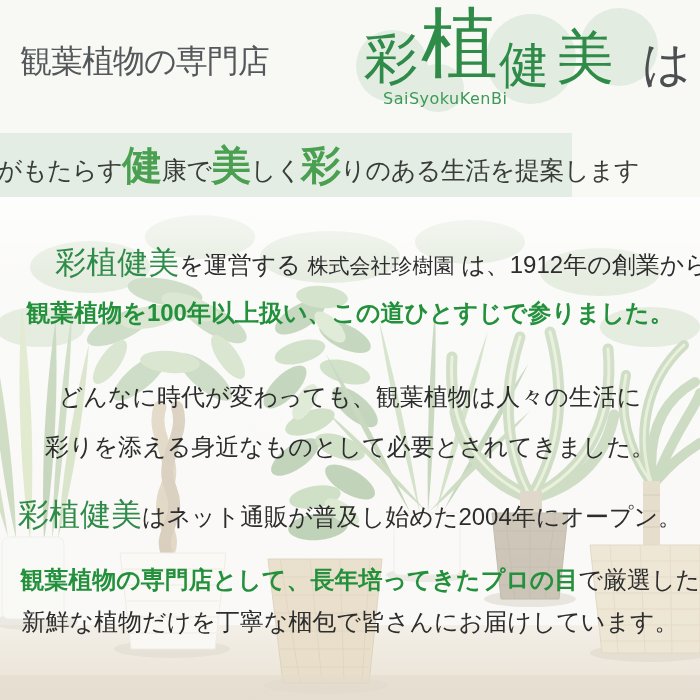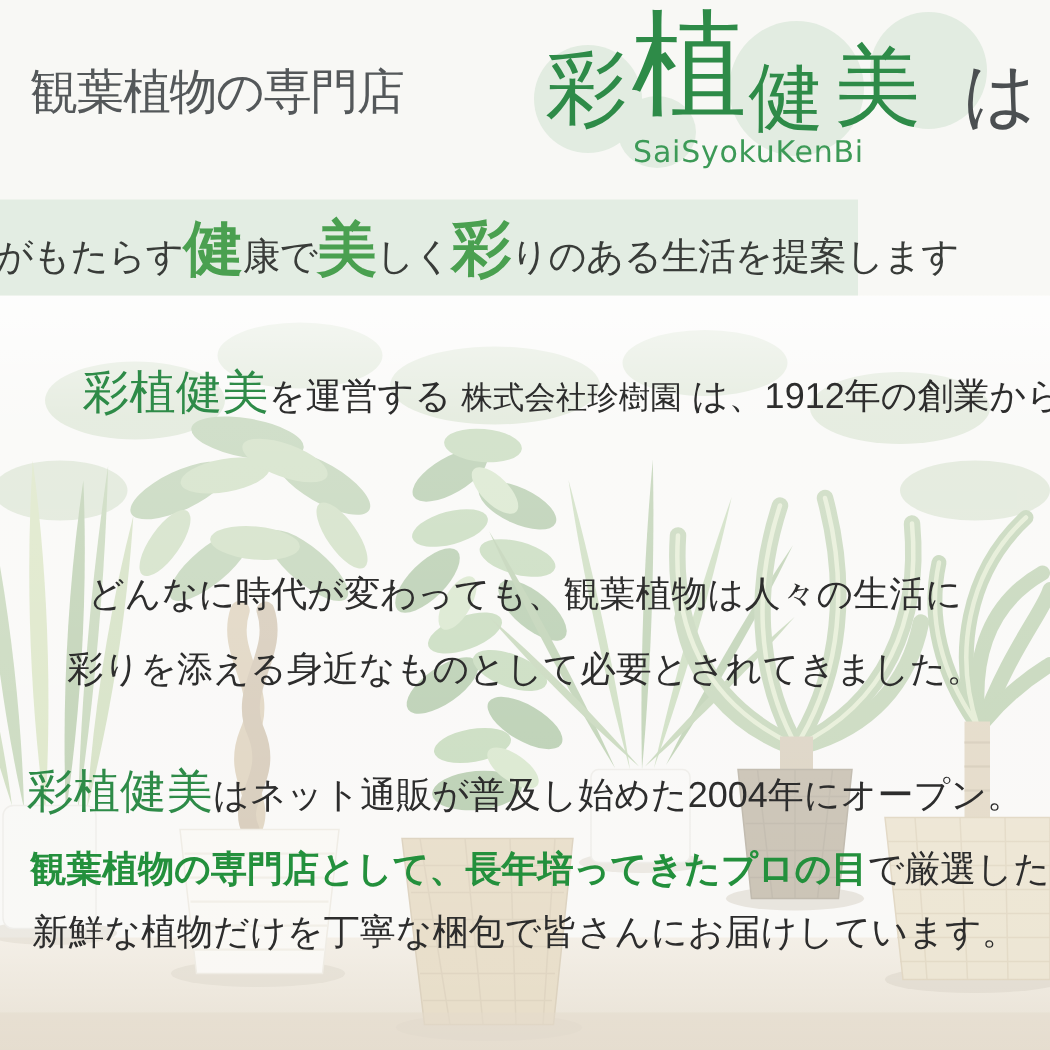--- a/index.html
+++ b/index.html
@@ -20,23 +20,23 @@
   .lc3{left:580px;top:8px;width:78px;height:78px;}
   .lc4{left:412px;top:64px;width:52px;height:48px;}
   .k{position:absolute;font-family:"DejaVu Serif","Liberation Serif",serif;color:#2e8b48;line-height:1;}
   .k1{left:364px;top:32px;font-size:54px;}
   .k2{left:421px;top:5px;font-size:77px;}
   .k3{left:499px;top:40px;font-size:50px;}
   .k4{left:556px;top:28px;font-size:58px;}
   .suffix{position:absolute;left:642px;top:40px;font-size:48px;color:#4b4f51;line-height:1;}
   .romaji{
     position:absolute;left:383px;top:89px;width:232px;
-    display:flex;justify-content:center;
+    display:flex;justify-content:flex-start;
     font-family:"DejaVu Sans","Liberation Sans",sans-serif;
-    font-size:20px;color:#3d9a57;letter-spacing:.5px;font-weight:500;
+    font-size:16px;color:#3d9a57;letter-spacing:.5px;font-weight:500;
   }
   
   .banner{
     position:absolute;top:133px;left:0;width:572px;height:64px;z-index:5;
     background:#e3ede3;display:flex;align-items:center;justify-content:center;
   }
   .banner-line{white-space:nowrap;letter-spacing:-0.5px;}
   .bn-big{font-size:40px;color:#4aa050;font-weight:600;}
   .bn-sm{font-size:25px;color:#393c39;font-weight:500;}
   
@@ -52,21 +52,21 @@
   }
   
   .bl{
     position:absolute;left:0;width:700px;text-align:center;white-space:nowrap;
     color:#2d2d2d;font-size:24px;font-weight:500;line-height:1.15;z-index:4;
   }
   .l1{top:245px;padding-left:32px;}
   .l2{top:299px;}
   .l3{top:383px;}
   .l4{top:433px;}
-  .l5{top:511px;}
+  .l5{top:497px;}
   .l6{top:566px;text-align:right;}
   .l7{top:608px;}
   .brand{font-family:"DejaVu Serif","Liberation Serif",serif;color:#2e8b48;font-size:31px;font-weight:400;}
   .green-b{color:#23903c;font-weight:bold;}
   .company{font-size:21px;}
 </style>
 </head>
 <body>
 
 <div class="stage">
@@ -271,20 +271,21 @@
       </g>
 
       <rect x="0" y="478" width="700" height="25" fill="#c6b293" opacity=".55"></rect>
     </svg>
   </div>
   <div class="wash"></div>
 
   <div class="bl l1">
     <span class="brand">彩植健美</span><span>を運営する </span><span class="company">株式会社珍樹園</span><span> は、1912年の創業から</span>
   </div>
+  <div class="bl l2 green-b">観葉植物を100年以上扱い、この道ひとすじで参りました。</div>
   <div class="bl l4">彩りを添える身近なものとして必要とされてきました。</div>
   <div class="bl l3">どんなに時代が変わっても、観葉植物は人々の生活に</div>
   <div class="bl l5">
     <span class="brand">彩植健美</span><span>はネット通販が普及し始めた2004年にオープン。</span>
   </div>
   <div class="bl l6">
     <span class="green-b">観葉植物の専門店として、長年培ってきたプロの目</span><span>で厳選した</span>
   </div>
   <div class="bl l7">新鮮な植物だけを丁寧な梱包で皆さんにお届けしています。</div>
 

